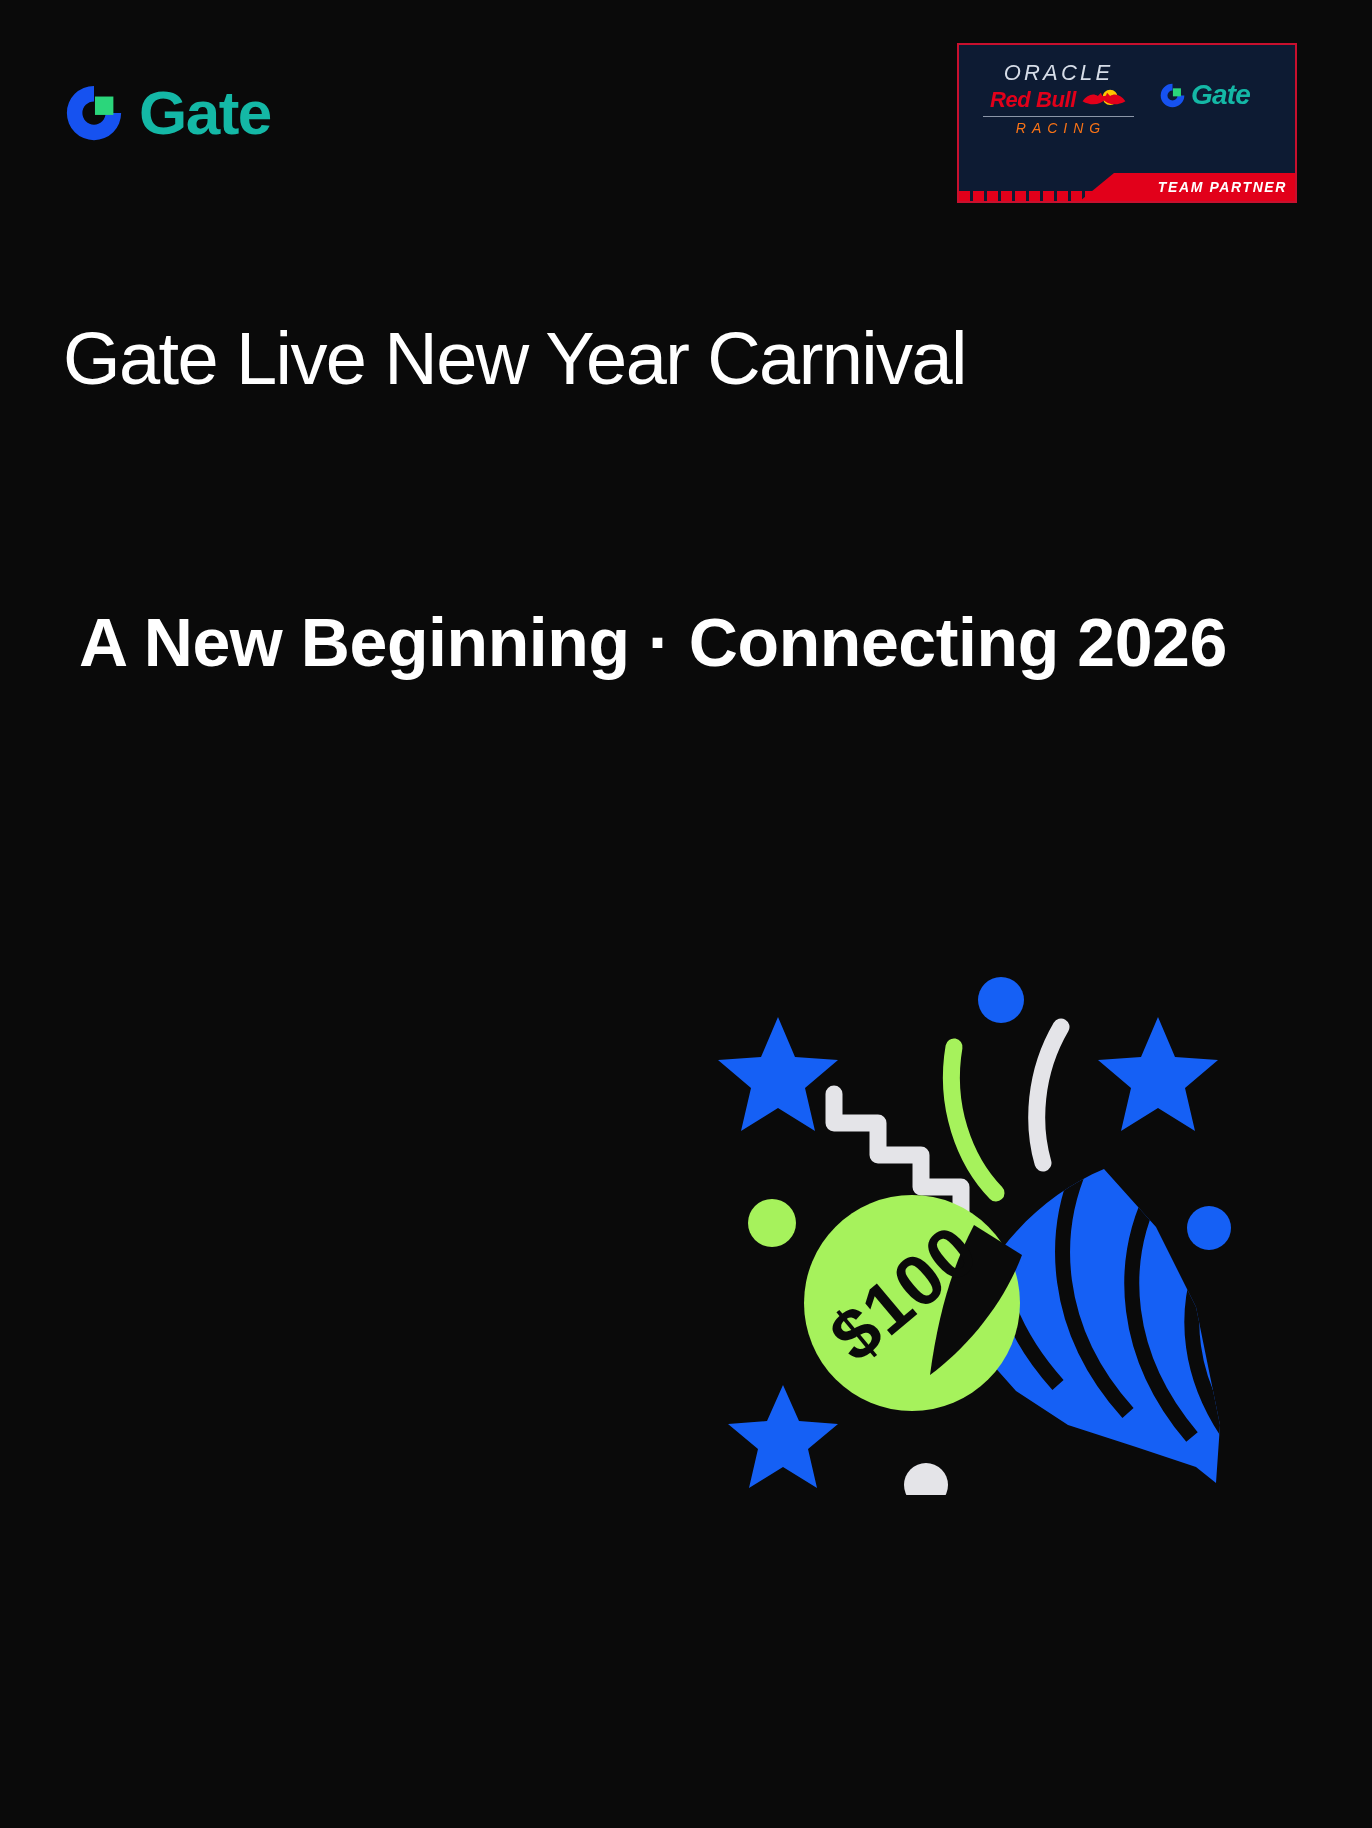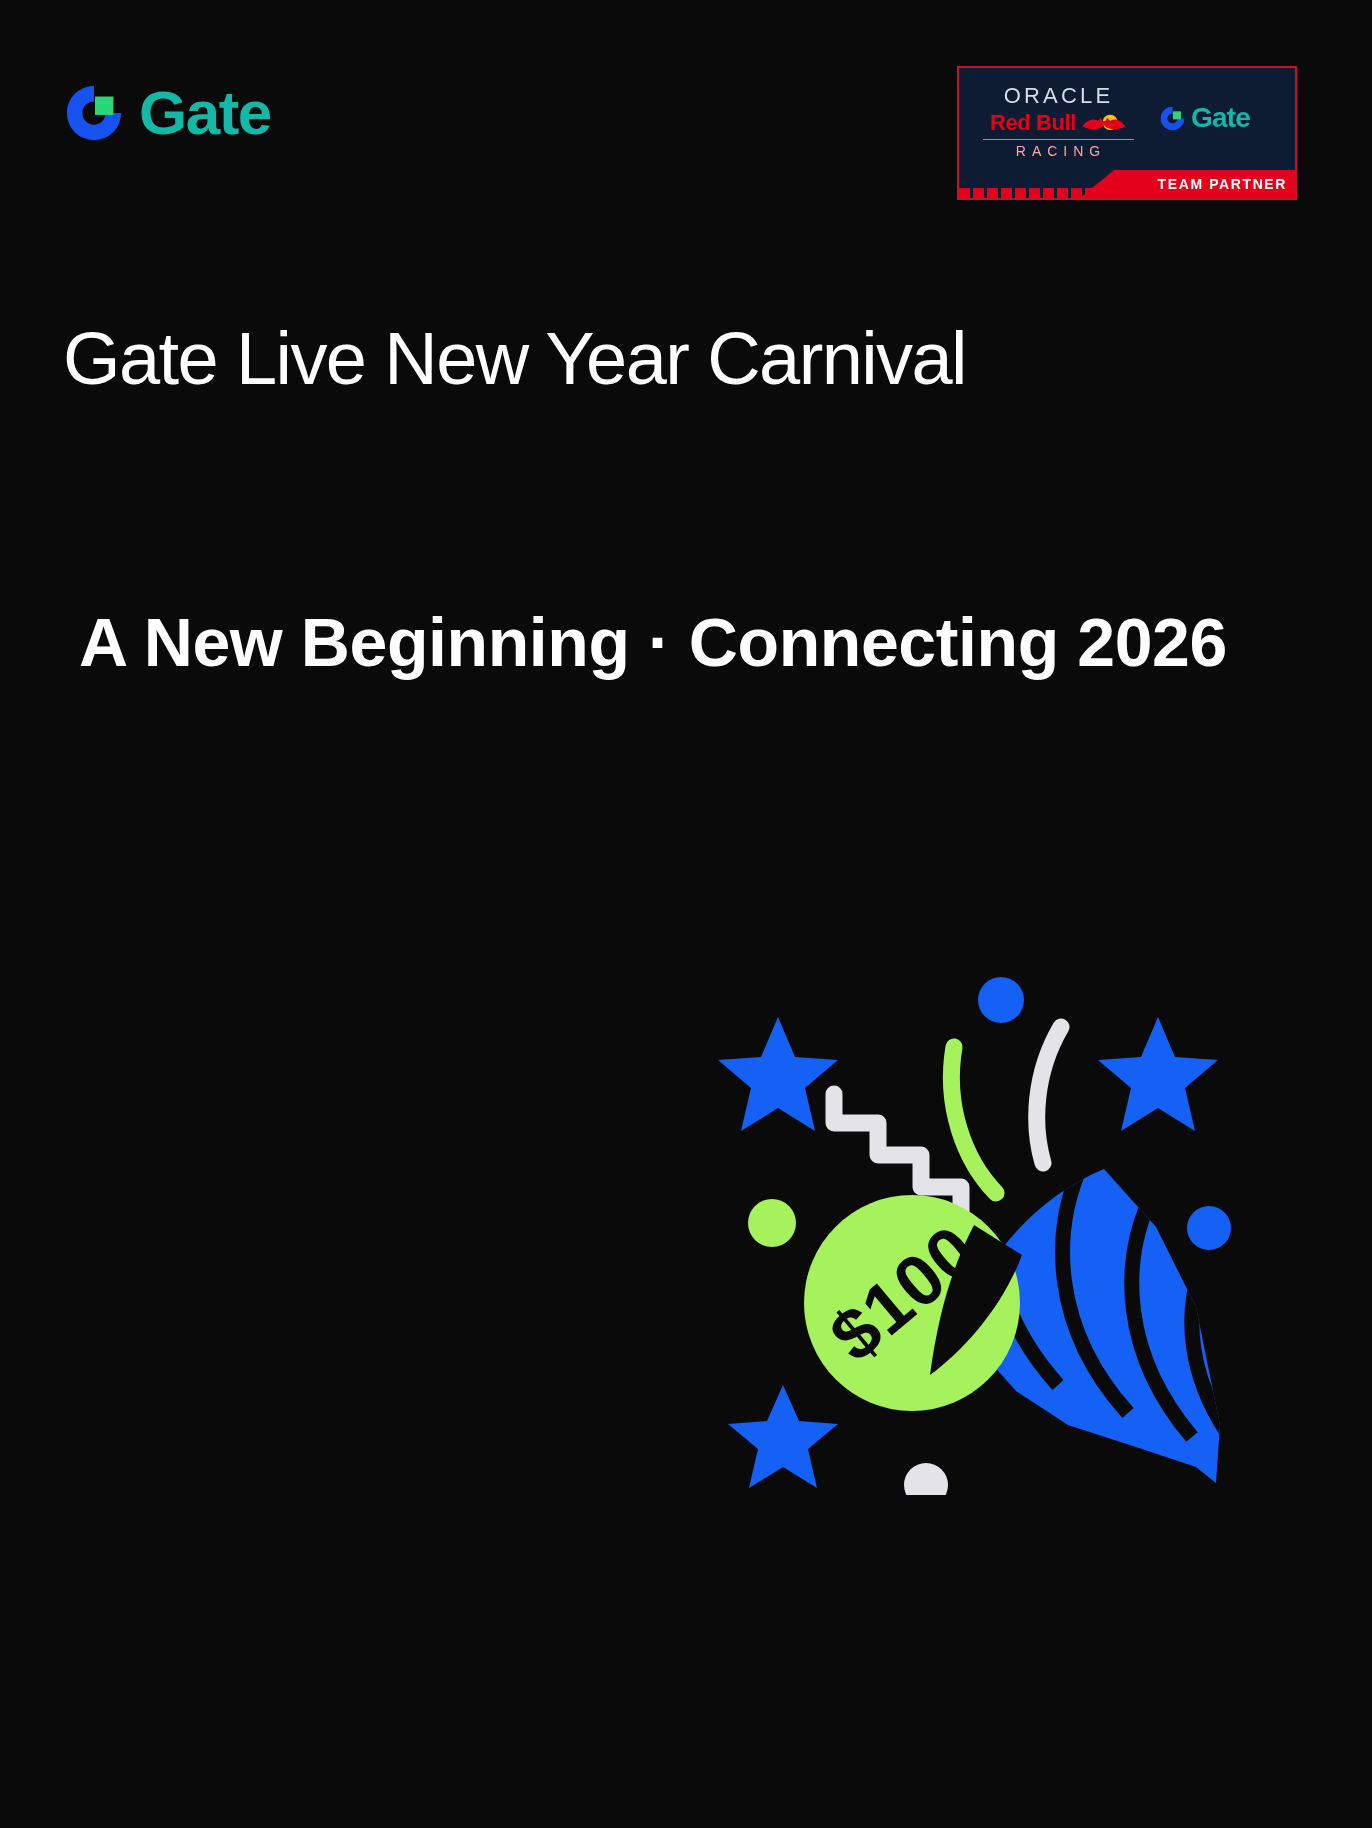--- a/index.html
+++ b/index.html
@@ -18,47 +18,48 @@
     display:flex; align-items:center; gap:14px;
   }
   .brand-mark { width:62px; height:62px; position:relative; display:block; }
   .brand-word {
     font-size:62px; font-weight:700; color:#14b8a6;
     letter-spacing:-1.5px; line-height:1; font-family:"Liberation Sans", sans-serif;
   }
 
   
   .partner-badge {
-    position:absolute; right:75px; top:66px;
-    width:340px; height:134px;
+    position:absolute; right:75px; top:43px;
+    width:340px; height:160px;
     background:#0d1b33;
     border:2px solid #c8102e;
     overflow:hidden;
+    font-style:italic;
   }
   .badge-inner { position:relative; width:100%; height:100%; }
   .rb-block {
     position:absolute; left:22px; top:17px;
     width:155px; text-align:center;
   }
   .rb-oracle {
     font-size:22px; font-weight:400; letter-spacing:3.2px;
     color:#d6dde8; line-height:1;
   }
   .rb-redbull-row {
-    display:flex; align-items:flex-end; justify-content:center;
+    display:flex; align-items:flex-start; justify-content:center;
     gap:5px; margin-top:5px;
   }
   .rb-redbull {
     font-size:22px; font-weight:700; color:#e2001a;
     line-height:1; letter-spacing:-0.4px;
   }
   .rb-bulls { width:46px; height:20px; display:block; }
   .rb-rule { height:1px; background:#8b96a8; margin:5px 2px 4px 2px; }
   .rb-racing {
-    font-size:14px; letter-spacing:6px; color:#fca5a5;
+    font-size:14px; letter-spacing:6px; color:#f97316;
     line-height:1; padding-left:5px;
   }
   .badge-gate {
     position:absolute; left:200px; top:36px;
     display:flex; align-items:center; gap:5px;
   }
   .badge-gate .brand-mark { width:27px; height:27px; }
   .badge-gate .brand-word { font-size:28px; letter-spacing:-0.8px; }
   .team-partner-strip {
     position:absolute; right:0; bottom:0;

